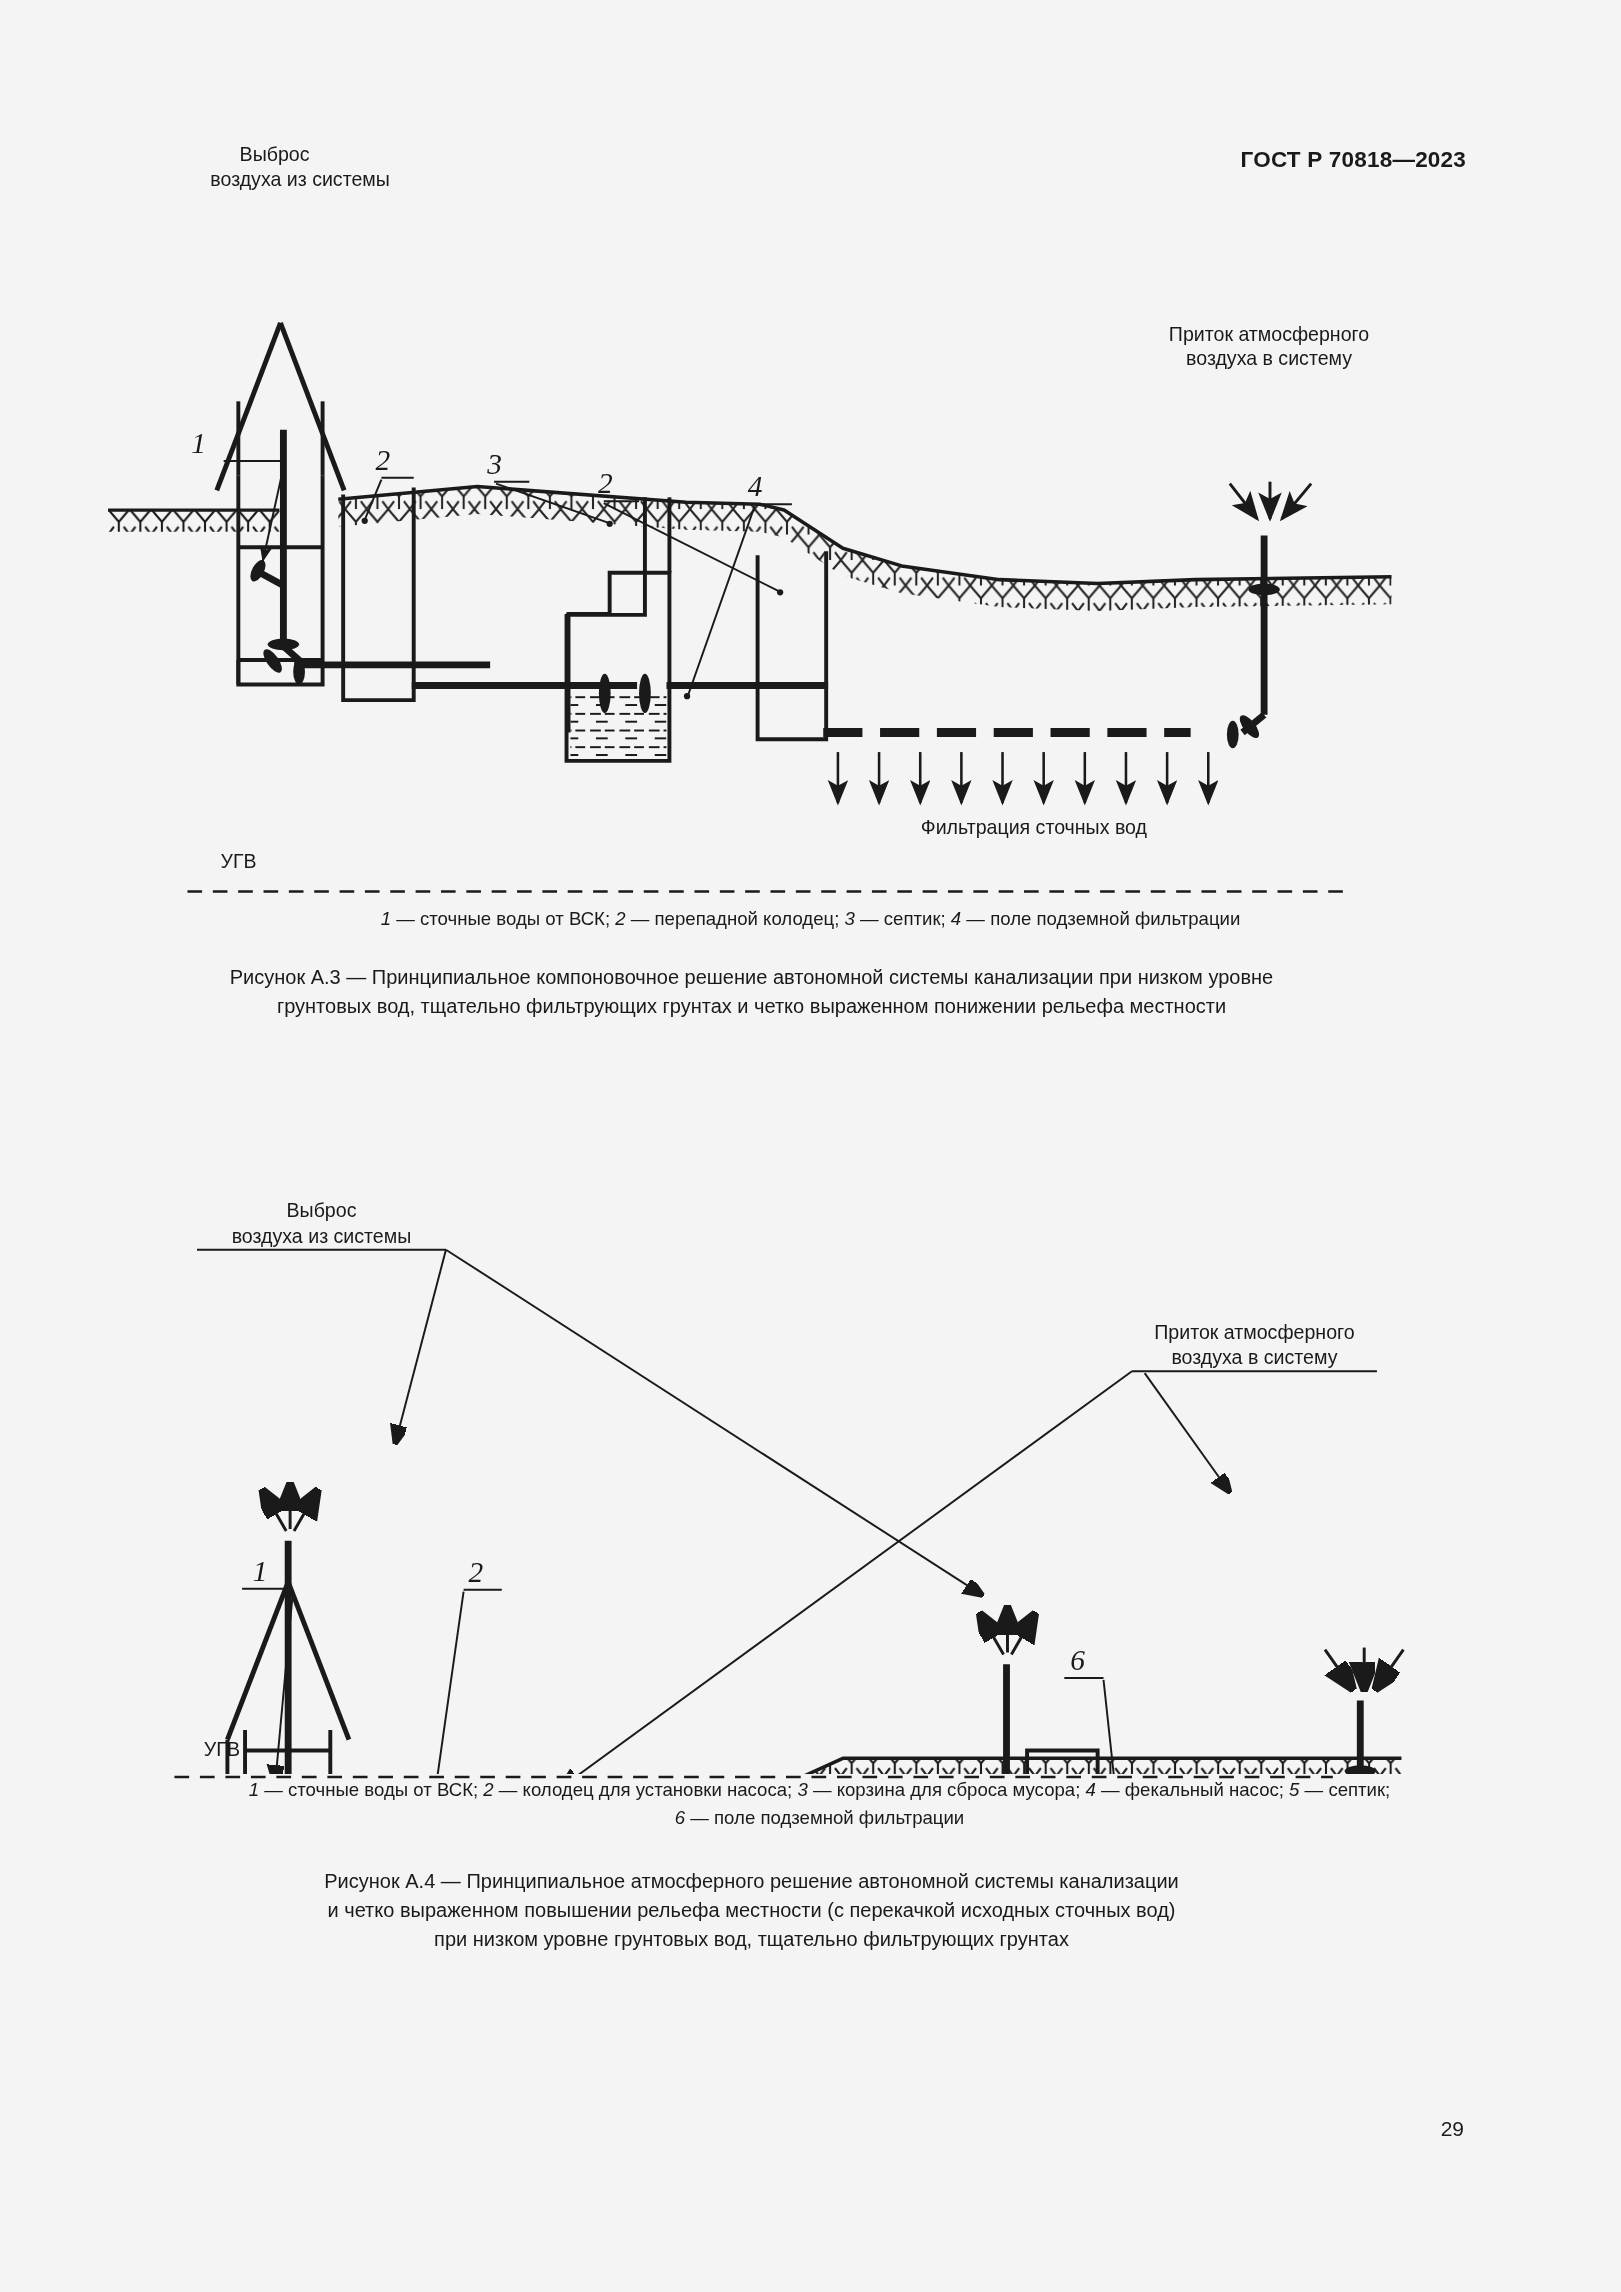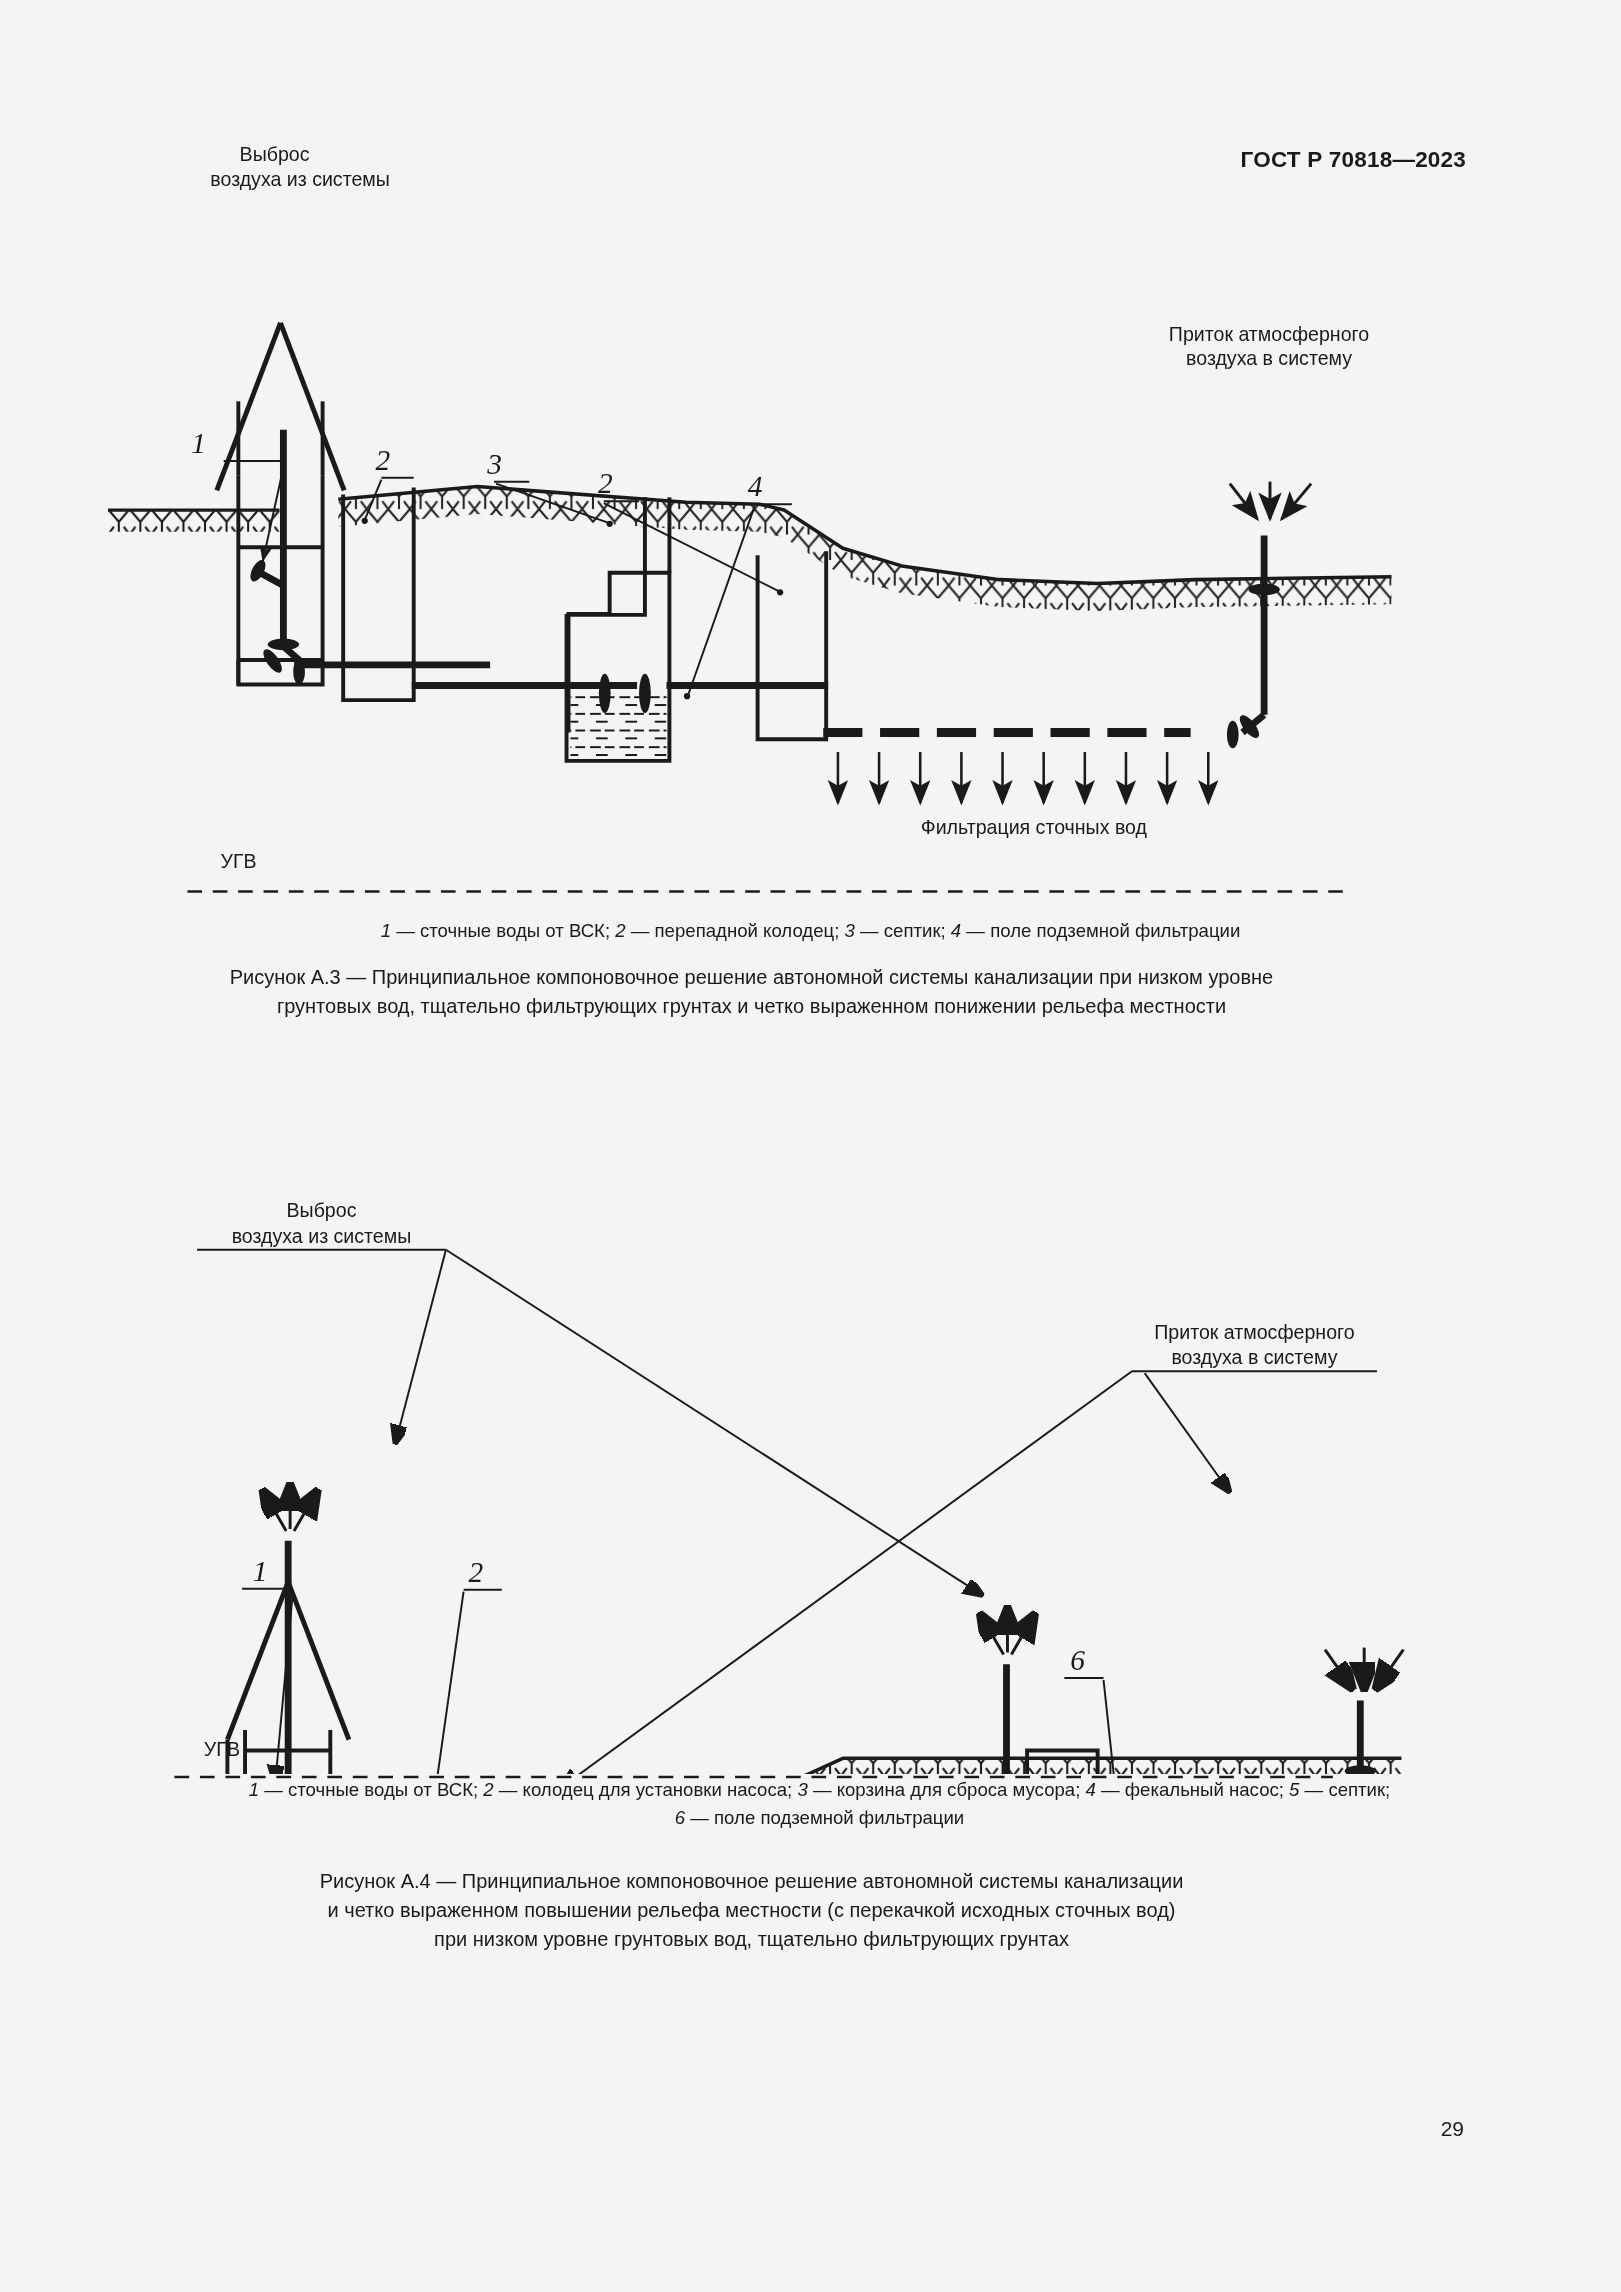--- a/index.html
+++ b/index.html
@@ -237,21 +237,21 @@
     </svg>
   </div>
 
   <div class="fig" style="top:833px;height:78px;">
     <svg width="1621" height="78" viewBox="0 0 1654 80" xmlns="http://www.w3.org/2000/svg">
       <text x="222" y="36" font-family="Liberation Sans, sans-serif" font-size="20" fill="#1a1a1a">УГВ</text>
       <path d="M188,60 L1380,60" stroke="#1a1a1a" stroke-width="2.6" fill="none" stroke-dasharray="15 11"></path>
     </svg>
   </div>
 
-  <div class="legend" style="top:905px;margin-top:12px;">
+  <div class="legend" style="top:905px;">
     <span><i>1</i> — сточные воды от ВСК; <i>2</i> — перепадной колодец; <i>3</i> — септик; <i>4</i> — поле подземной фильтрации</span>
   </div>
 
   <div class="cap" style="top:963px;">
     <div>Рисунок А.3 — Принципиальное компоновочное решение автономной системы канализации при низком уровне</div>
     <div>грунтовых вод, тщательно фильтрующих грунтах и четко выраженном понижении рельефа местности</div>
   </div>
 
   <div class="fig" style="top:1088px;height:686px;">
     <svg width="1621" height="686" viewBox="0 0 1654 700" xmlns="http://www.w3.org/2000/svg">
@@ -464,21 +464,21 @@
       <path d="M178,58 L1360,58" stroke="#1a1a1a" stroke-width="2.6" fill="none" stroke-dasharray="15 11"></path>
     </svg>
   </div>
 
   <div class="legend" style="top:1776px;padding-left:9px;">
     <div><i>1</i> — сточные воды от ВСК; <i>2</i> — колодец для установки насоса; <i>3</i> — корзина для сброса мусора; <i>4</i> — фекальный насос; <i>5</i> — септик;</div>
     <div><i>6</i> — поле подземной фильтрации</div>
   </div>
 
   <div class="cap" style="top:1867px;">
-    <div>Рисунок А.4 — Принципиальное компоновочное решение автономной системы канализации</div>
+    <div>Рисунок А.4 — Принципиальное атмосферного решение автономной системы канализации</div>
     <div>и четко выраженном повышении рельефа местности (с перекачкой исходных сточных вод)</div>
     <div>при низком уровне грунтовых вод, тщательно фильтрующих грунтах</div>
   </div>
 
   <div class="pageno">29</div>
 
 </div>
 
 
 </body></html>

